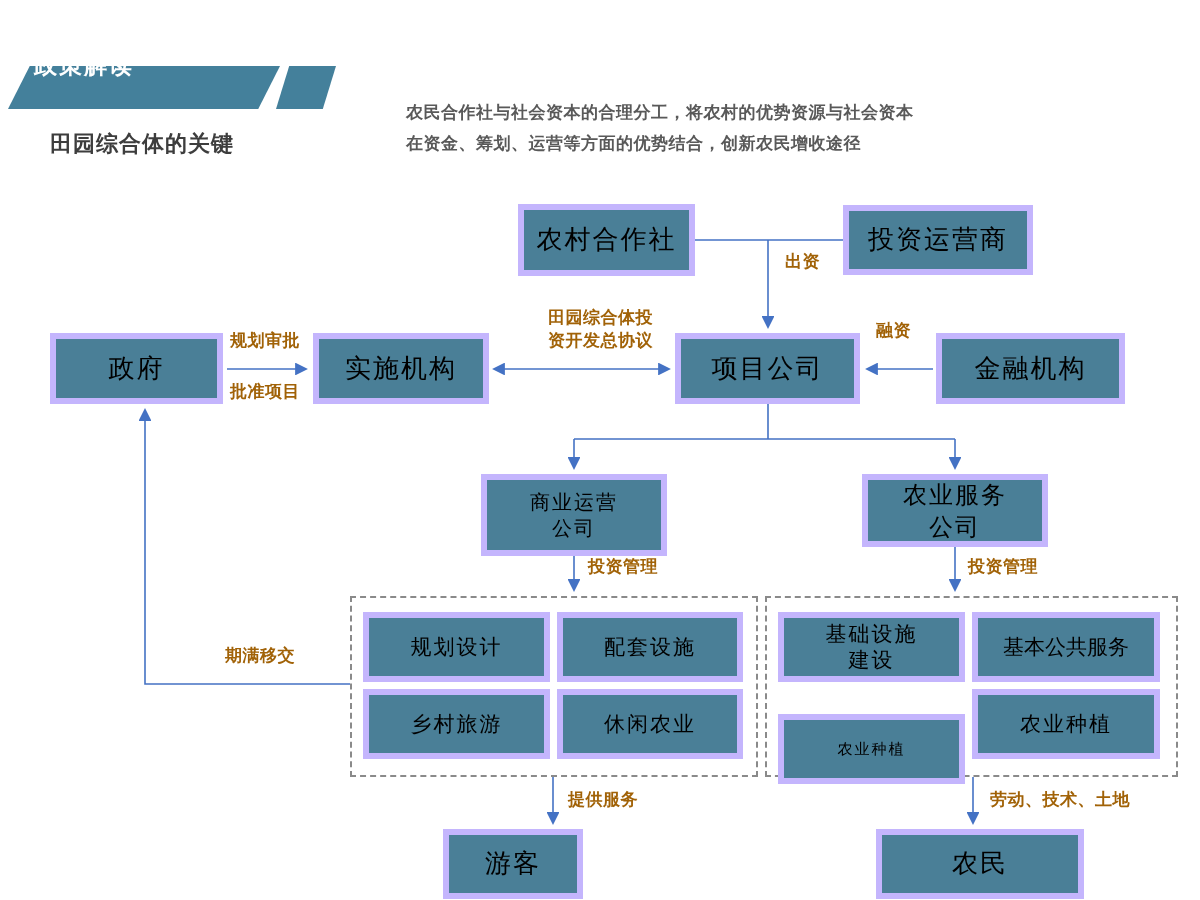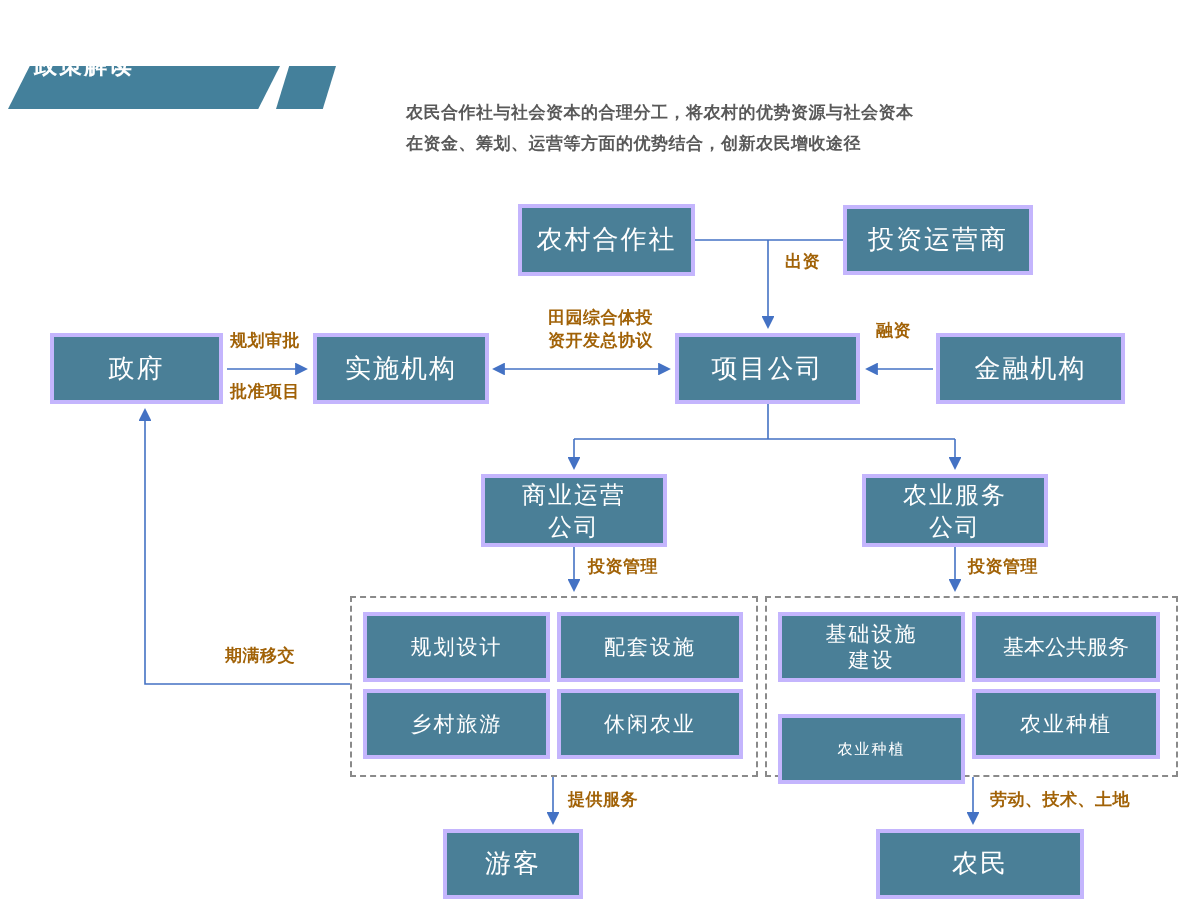--- a/index.html
+++ b/index.html
@@ -24,23 +24,23 @@
   .subtitle{
     position:absolute;left:50px;top:85px;font-size:22px;font-weight:bold;color:#3d3d3d;
     letter-spacing:1px;
   }
   .description{
     position:absolute;left:406px;top:53px;width:745px;font-size:17px;font-weight:bold;
     color:#595959;line-height:31px;white-space:pre-line;letter-spacing:0.5px;
   }
   
   .node{
-    position:absolute;background:#4a7f97;color:#ffffff;display:flex;align-items:center;
+    position:absolute;background:#4a7f97;color:#000000;display:flex;align-items:center;
     justify-content:center;text-align:center;white-space:pre-line;line-height:1.3;
-    letter-spacing:2px;border:4px solid #c4b5fd;box-sizing:border-box;
+    letter-spacing:2px;border:6px solid #c4b5fd;box-sizing:border-box;
   }
   
   .group{
     position:absolute;border:2px dashed #8a8a8a;background:transparent;box-sizing:border-box;
   }
   
   .edge-label{
     position:absolute;font-size:17px;font-weight:bold;color:#a16207;white-space:pre-line;
     line-height:23px;letter-spacing:0.5px;
   }
@@ -48,20 +48,21 @@
   svg.connectors{position:absolute;left:0;top:0;}
 </style>
 </head>
 <body>
 
 <div id="canvas">
 
   <div class="banner"></div>
   <div class="banner-text">政策解读</div>
   <div class="banner-small"></div>
+  <div class="subtitle">田园综合体的关键</div>
   <div class="description">农民合作社与社会资本的合理分工，将农村的优势资源与社会资本
 在资金、筹划、运营等方面的优势结合，创新农民增收途径</div>
 
   <svg class="connectors" width="1200" height="900" viewBox="0 0 1200 900">
     <defs>
       <marker id="ah" viewBox="0 0 10 10" refX="8.5" refY="5" markerWidth="8" markerHeight="8" orient="auto-start-reverse">
         <path d="M0,0 L10,5 L0,10 z" fill="#4472c4"></path>
       </marker>
     </defs>
     <g stroke="#4472c4" stroke-width="1.6" fill="none">
@@ -85,21 +86,21 @@
   <div class="group" style="left:765px;top:552px;width:413px;height:181px"></div>
 
   <div class="node" style="left:518px;top:160px;width:177px;height:72px;font-size:26px">农村合作社</div>
   <div class="node" style="left:843px;top:161px;width:190px;height:70px;font-size:26px">投资运营商</div>
 
   <div class="node" style="left:50px;top:289px;width:173px;height:71px;font-size:26px">政府</div>
   <div class="node" style="left:313px;top:289px;width:176px;height:71px;font-size:26px">实施机构</div>
   <div class="node" style="left:675px;top:289px;width:185px;height:71px;font-size:26px">项目公司</div>
   <div class="node" style="left:936px;top:289px;width:189px;height:71px;font-size:26px">金融机构</div>
 
-  <div class="node" style="left:481px;top:430px;width:186px;height:73px;font-size:24px">商业运营
+  <div class="node" style="left:481px;top:430px;width:186px;height:82px;font-size:20px">商业运营
 公司</div>
   <div class="node" style="left:862px;top:430px;width:186px;height:73px;font-size:24px">农业服务
 公司</div>
 
   <div class="node" style="left:363px;top:568px;width:187px;height:70px;font-size:21px">规划设计</div>
   <div class="node" style="left:363px;top:645px;width:187px;height:70px;font-size:21px">乡村旅游</div>
   <div class="node" style="left:557px;top:568px;width:186px;height:70px;font-size:21px">配套设施</div>
   <div class="node" style="left:557px;top:645px;width:186px;height:70px;font-size:21px">休闲农业</div>
 
   <div class="node" style="left:778px;top:568px;width:187px;height:70px;font-size:21px;line-height:1.25">基础设施

